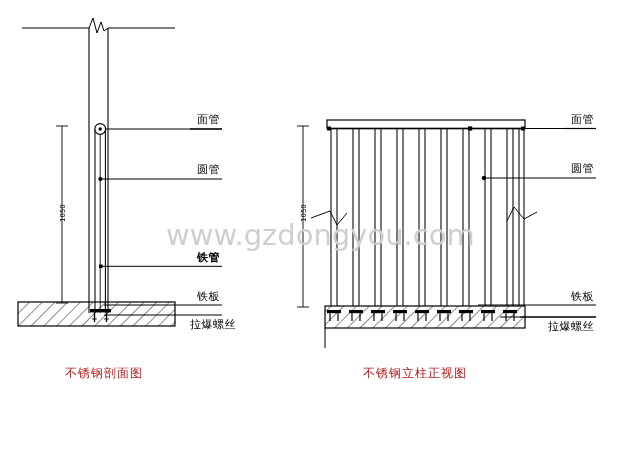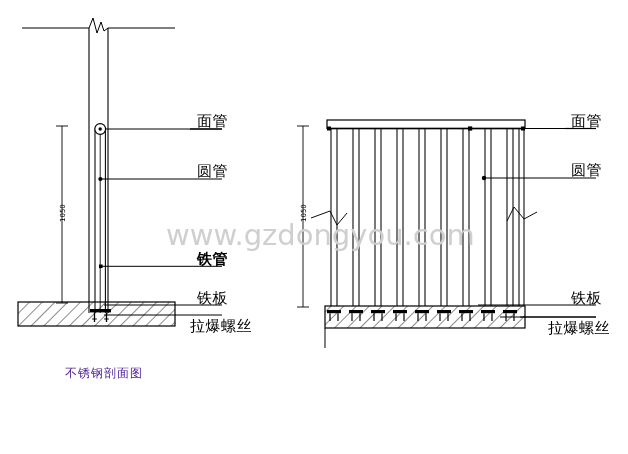--- a/index.html
+++ b/index.html
@@ -18,31 +18,31 @@
     overflow: hidden;
   }
   #drawing {
     position: absolute;
     left: 0;
     top: 0;
   }
   .cad-label {
     position: absolute;
     font-family: "DejaVu Sans", "Liberation Sans", sans-serif;
-    font-size: 15px;
+    font-size: 11px;
     color: #000000;
     white-space: nowrap;
     letter-spacing: 0.5px;
     line-height: 1;
   }
   .caption {
     position: absolute;
     font-family: "DejaVu Sans", "Liberation Sans", sans-serif;
     font-size: 12px;
-    color: #4c1d95;
+    color: #b91c1c;
     white-space: nowrap;
     letter-spacing: 1px;
     line-height: 1;
   }
   .dim-text {
     position: absolute;
     font-family: "DejaVu Sans", "Liberation Sans", sans-serif;
     font-size: 7px;
     color: #000000;
     white-space: nowrap;
@@ -298,14 +298,15 @@
   <div class="cad-label" style="left:571px; top:291px;">铁板</div>
 
   <div class="cad-label" style="left:548px; top:321px;">拉爆螺丝</div>
 
   <div class="dim-text" style="left:60px; top:222px;">1050</div>
 
   <div class="dim-text" style="left:301px; top:222px;">1050</div>
 
   <div class="caption" style="left:65px; top:367px;">不锈钢剖面图</div>
 
+  <div class="caption" style="left:363px; top:367px;">不锈钢立柱正视图</div>
 
 </div>
 
 </body></html>

